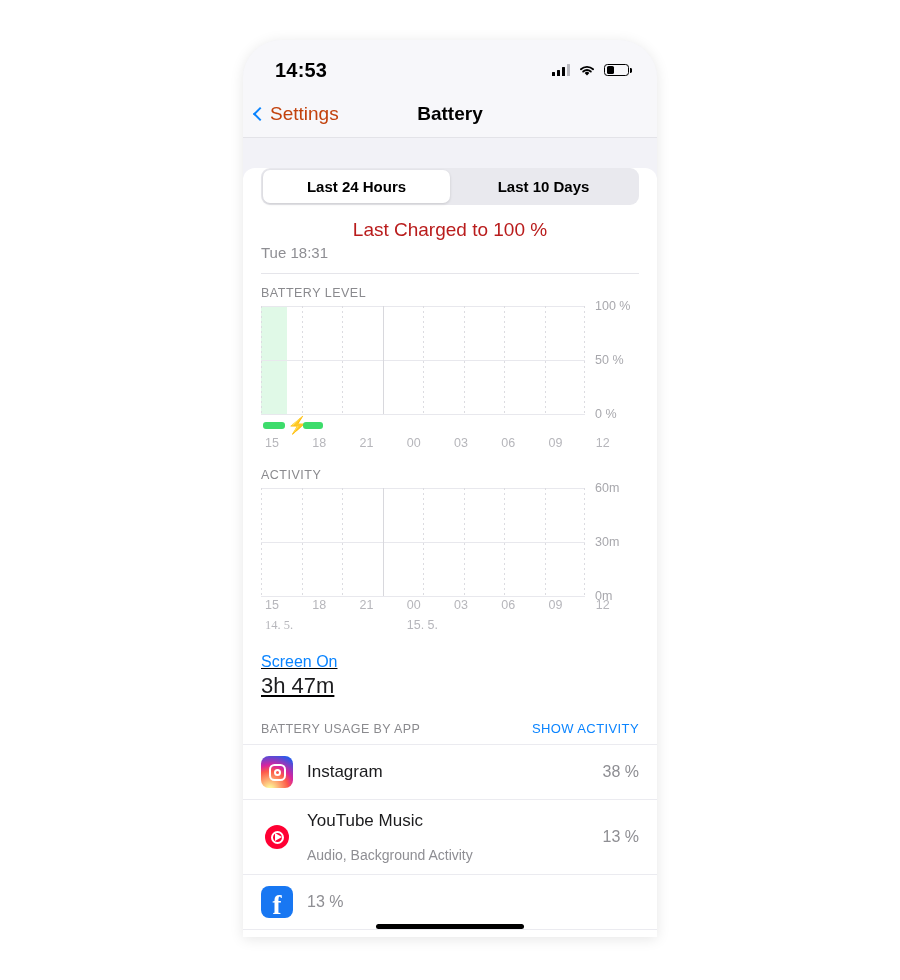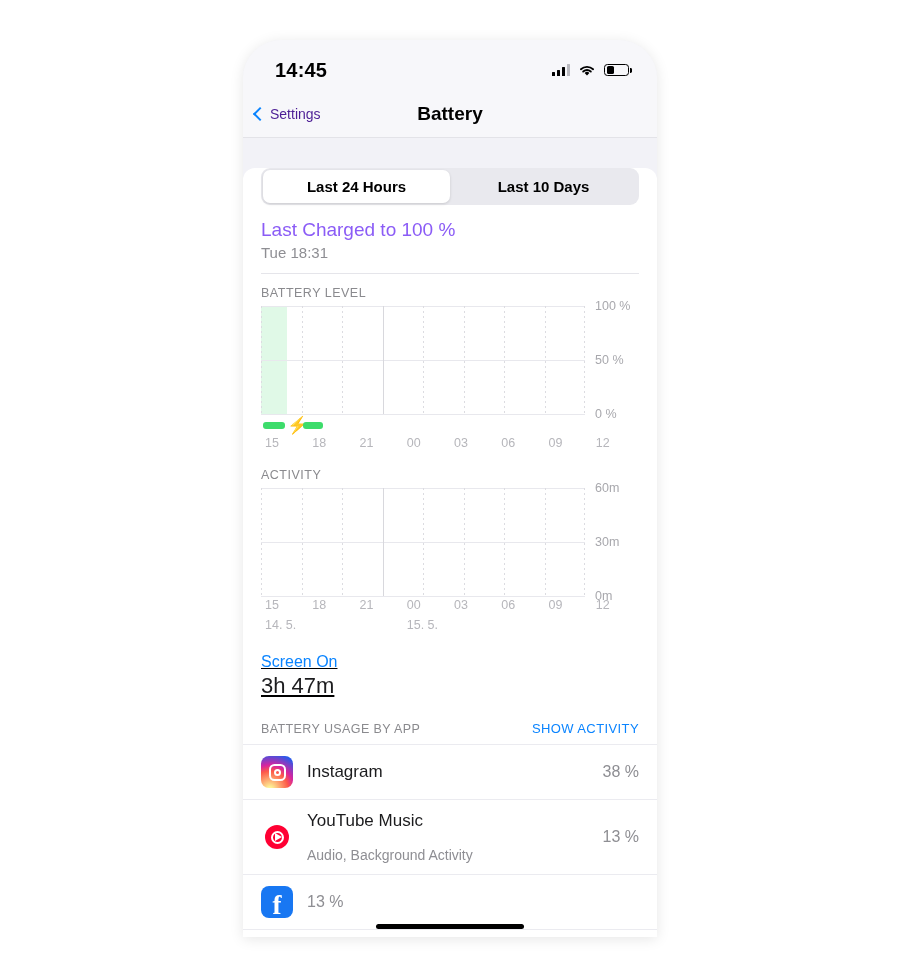--- a/index.html
+++ b/index.html
@@ -39,37 +39,37 @@
 
   
   .navbar {
     height:48px; background:#f7f7fa;
     display:flex; align-items:center; position:relative;
     border-bottom:1px solid #e3e3e8;
   }
   .back { display:flex; align-items:center; gap:3px; margin-left:12px; cursor:pointer; }
   .chev { width:10px; height:10px; border-left:2.6px solid #0a84ff; border-bottom:2.6px solid #0a84ff;
           transform:rotate(45deg); margin-right:2px; }
-  .back-label { color:#4c1d95; font-size:14px; }
+  .back-label { color:#c2410c; font-size:19px; }
   .nav-title { position:absolute; left:0; right:0; text-align:center;
                font-size:19px; font-weight:bold; color:#000; pointer-events:none; }
 
   
   .scrollarea { height:799px; background:#f2f2f7; padding-top:12px; }
   .card { background:#fff; border-radius:12px 12px 0 0; padding:0 0 0 0; height:100%; }
 
   
   .seg { margin:18px 18px 0; background:#e9e9ee; border-radius:9px; padding:2px; display:flex; }
   .seg-btn { flex:1; text-align:center; font-size:15px; font-weight:bold; color:#000;
              padding:8px 0; border-radius:7px; cursor:pointer; }
   .seg-btn.active { background:#fff; box-shadow:0 1px 3px rgba(0,0,0,.14); }
 
   
   .charged { padding:14px 18px 0; }
-  .charged-title { font-size:19px; color:#8b5cf6; }
+  .charged-title { font-size:19px; color:#b91c1c;text-align:center; }
   .charged-sub { font-size:15px; color:#8e8e93; margin-top:3px; }
   .hr { height:1px; background:#e5e5ea; margin:12px 18px 0 18px; }
 
   
   .sect-label { font-size:12.5px; color:#8a8a8e; letter-spacing:.5px; padding:12px 18px 6px; }
   .chartwrap { position:relative; margin:0 18px; display:flex; }
   .plot { position:relative; flex:1; }
   .yaxis { width:54px; position:relative; font-size:12.5px; color:#a8a8ad; }
   .yaxis span { position:absolute; left:10px; transform:translateY(-50%); white-space:nowrap; }
 
@@ -142,21 +142,21 @@
   .homebar { position:absolute; left:50%; transform:translateX(-50%); bottom:8px;
              width:148px; height:5.5px; background:#000; border-radius:3px; }
 </style>
 </head>
 <body>
 
 <div id="root">
   <div class="phone">
 
     <div class="statusbar">
-      <div class="clock">14:45</div>
+      <div class="clock">14:53</div>
       <div class="status-icons">
         <span class="sig">
             <i></i>
             <i></i>
             <i></i>
             <i></i>
           </span>
         <svg width="18" height="13" viewBox="0 0 18 13">
           <path d="M9 11.6 6.6 8.9a3.6 3.6 0 0 1 4.8 0z" fill="#000"></path>
           <path d="M2.9 5.2a9.3 9.3 0 0 1 12.2 0" stroke="#000" stroke-width="1.9" fill="none" stroke-linecap="round"></path>
@@ -647,21 +647,21 @@
             <span style="left: calc(0% + 4px);">15</span>
             <span style="left: calc(12.5% + 4px);">18</span>
             <span style="left: calc(25% + 4px);">21</span>
             <span style="left: calc(37.5% + 4px);">00</span>
             <span style="left: calc(50% + 4px);">03</span>
             <span style="left: calc(62.5% + 4px);">06</span>
             <span style="left: calc(75% + 4px);">09</span>
             <span style="left: calc(87.5% + 4px);">12</span>
           </div>
         <div class="xaxis2" id="act-dates">
-            <span style="left: calc(0% + 4px);">14. 5.</span>
+            <span style="left: calc(0% + 4px); font-family: Liberation Serif, serif;">14. 5.</span>
             <span style="left: calc(37.5% + 4px);">15. 5.</span>
           </div>
 
         <div class="screens">
           <div class="scol">
             <div class="s-on-label">Screen On</div>
             <div class="s-val">3h 47m</div>
           </div>
         </div>
 

